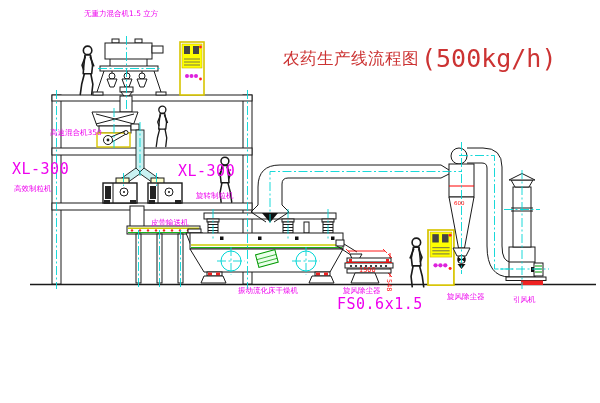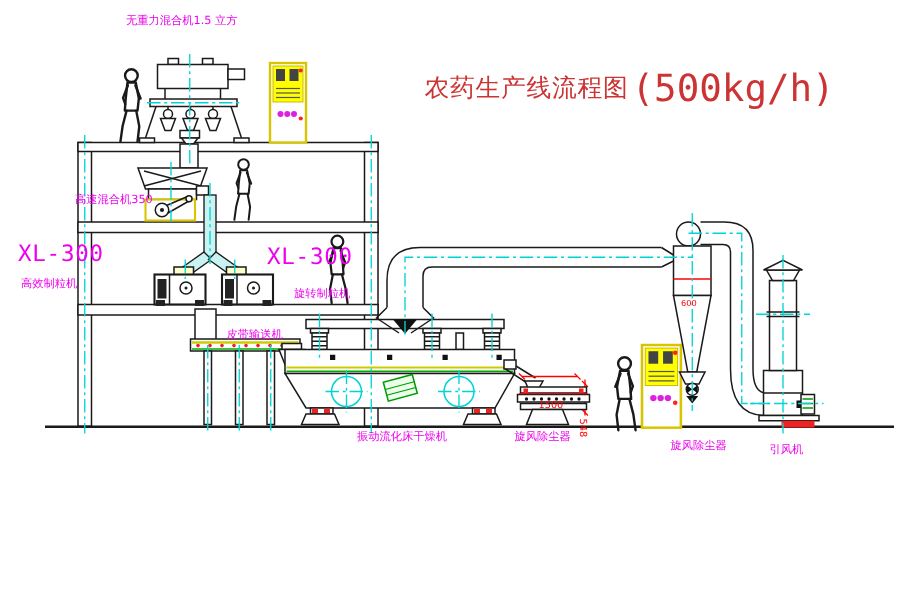--- a/index.html
+++ b/index.html
@@ -297,20 +297,21 @@
 
 <span class="lbl s7" style="left:84px;top:10px;">无重力混合机1.5 立方</span>
 <span class="lbl s7" style="left:50px;top:111px;margin-top:18px;">高速混合机350</span>
 <span class="lbl s15" style="left:12px;top:162px;">XL-300</span>
 <span class="lbl s7" style="left:14px;top:185px;">高效制粒机</span>
 <span class="lbl s15" style="left:178px;top:164px;">XL-300</span>
 <span class="lbl s7" style="left:176px;top:192px;margin-left:20px;">旋转制粒机</span>
 <span class="lbl s7" style="left:151px;top:219px;">皮带输送机</span>
 <span class="lbl s7" style="left:238px;top:287px;">振动流化床干燥机</span>
 <span class="lbl s7" style="left:343px;top:287px;">旋风除尘器</span>
+<span class="lbl s15" style="left:337px;top:297px;">FS0.6x1.5</span>
 <span class="lbl s7" style="left:447px;top:293px;">旋风除尘器</span>
 <span class="lbl s7" style="left:513px;top:296px;">引风机</span>
 
 <span class="dim" style="left:359px;top:245px;">1500</span>
 <span class="dim dimv" style="left:385px;top:257px;">548</span>
 <span class="dim" style="left:454px;top:179px;font-size:5.5px;">600</span>
 
 </div>
 
 </body></html>

